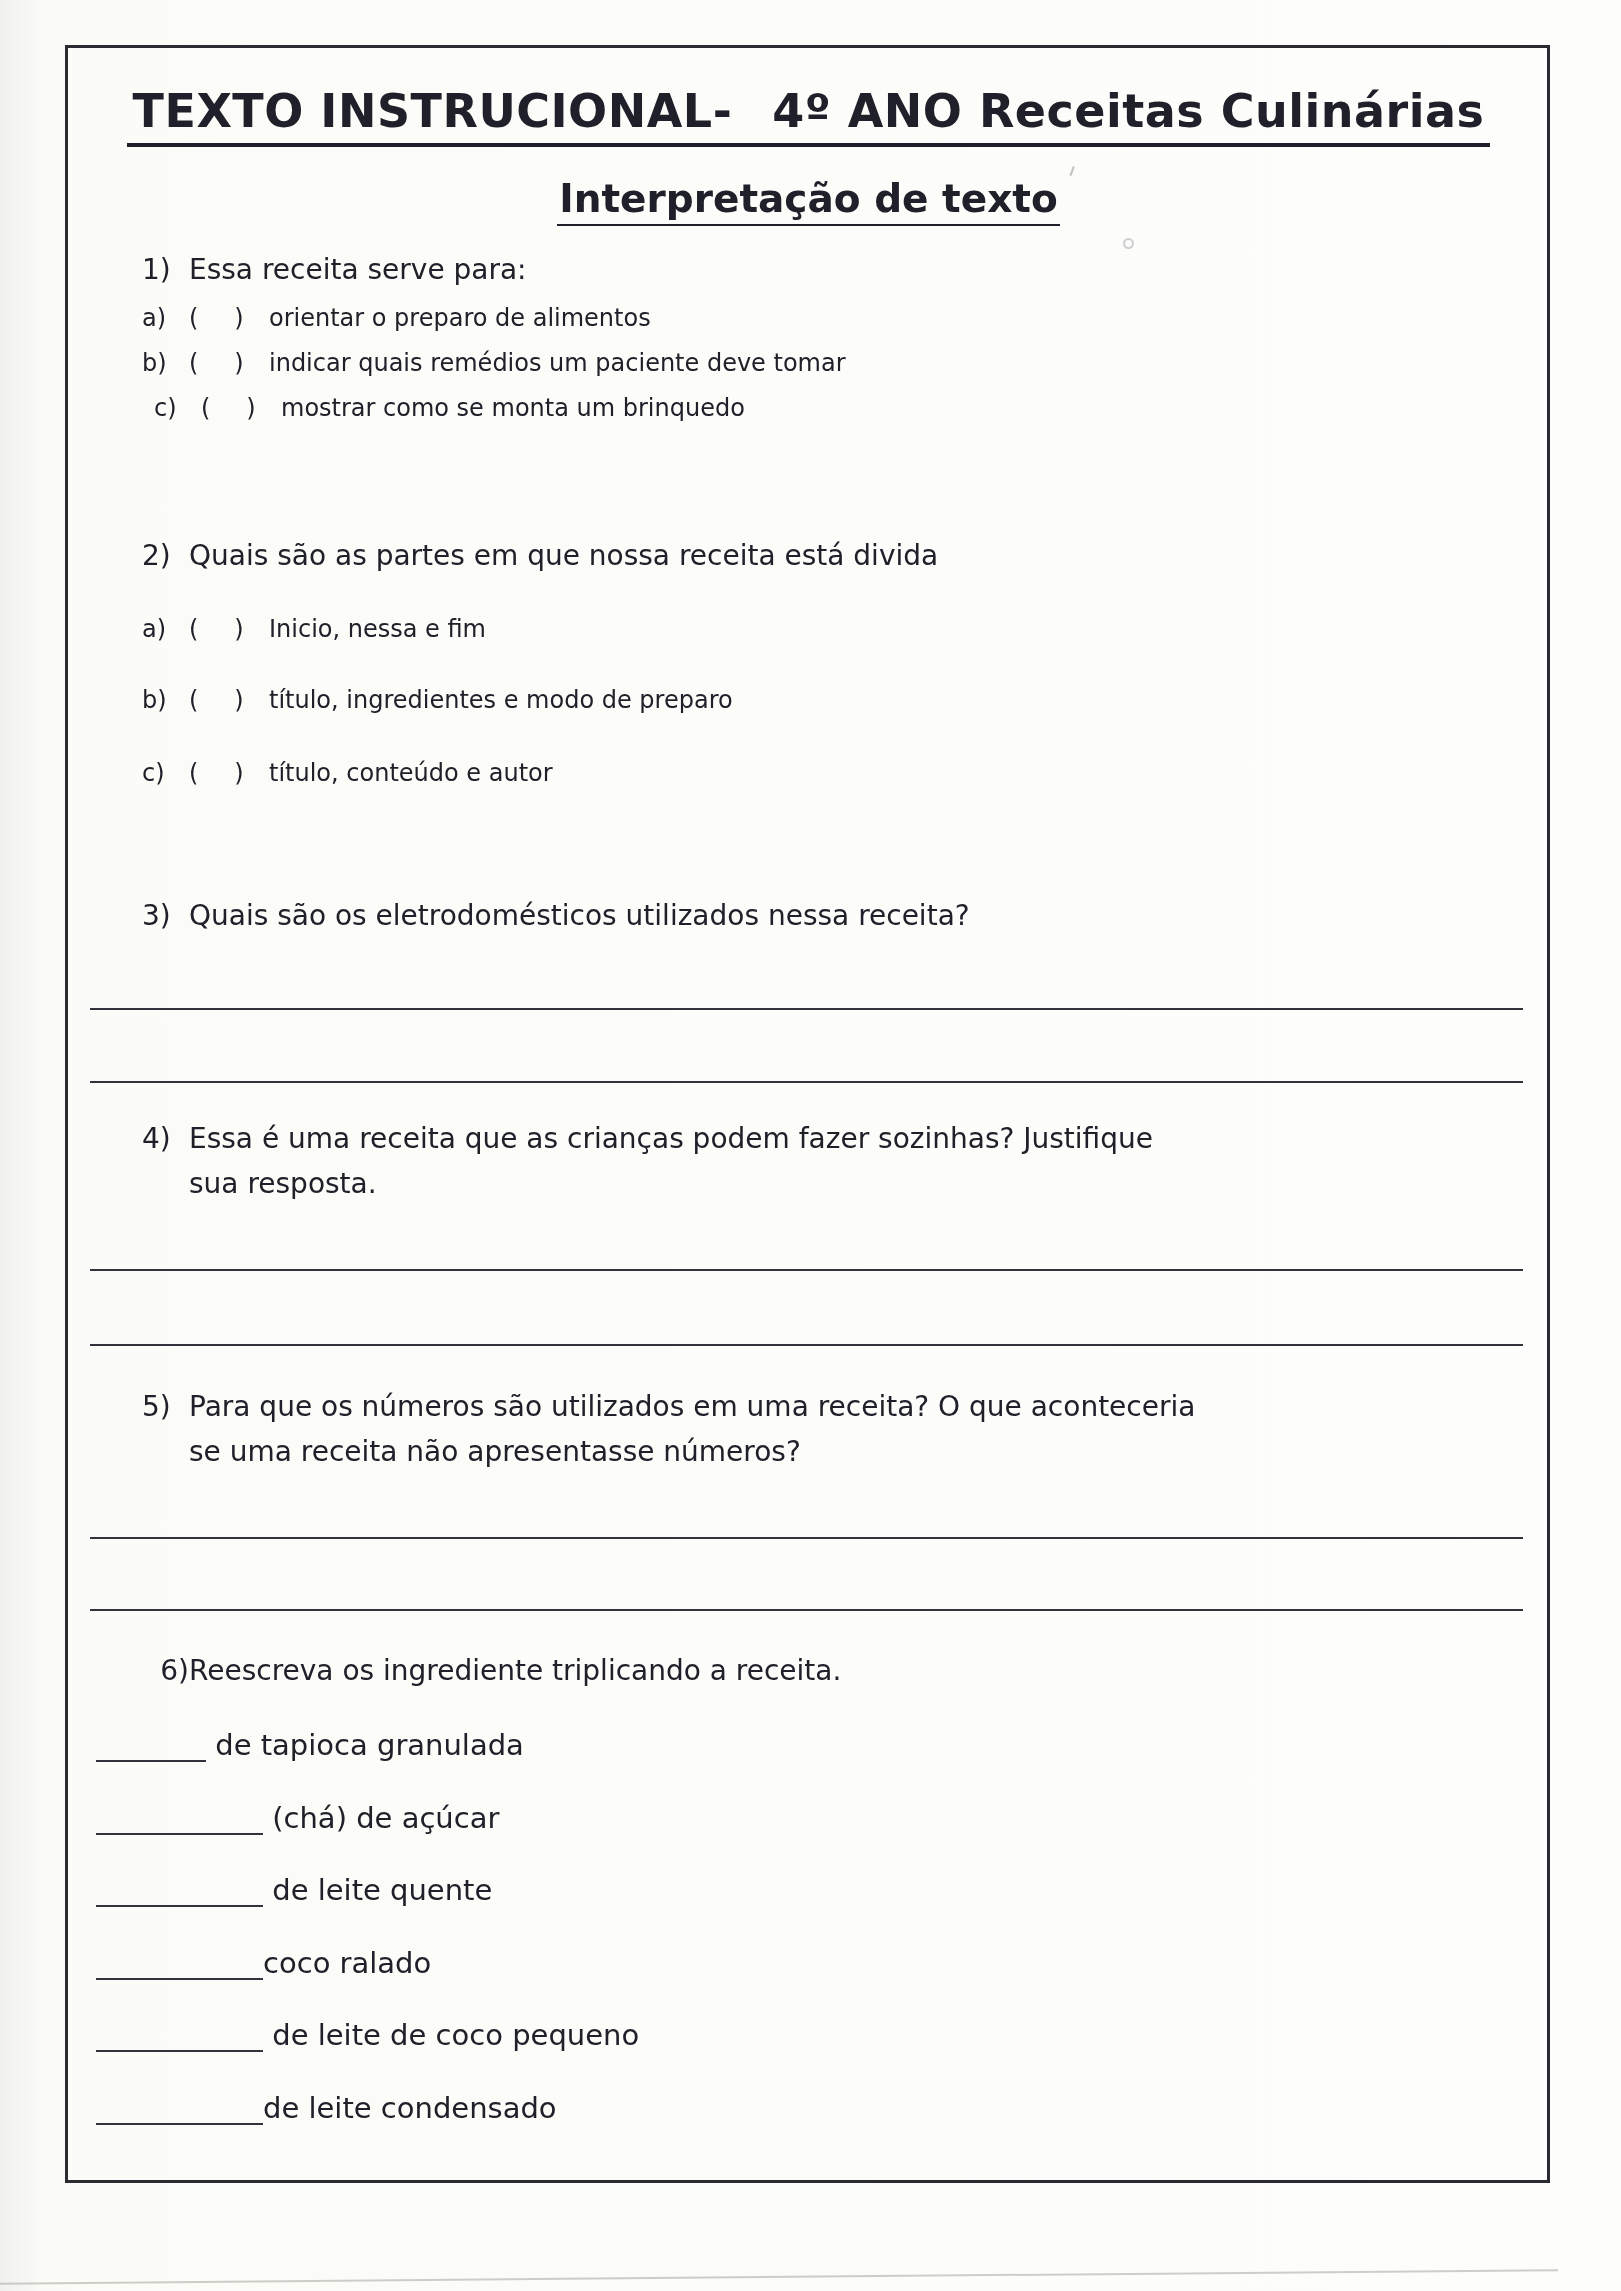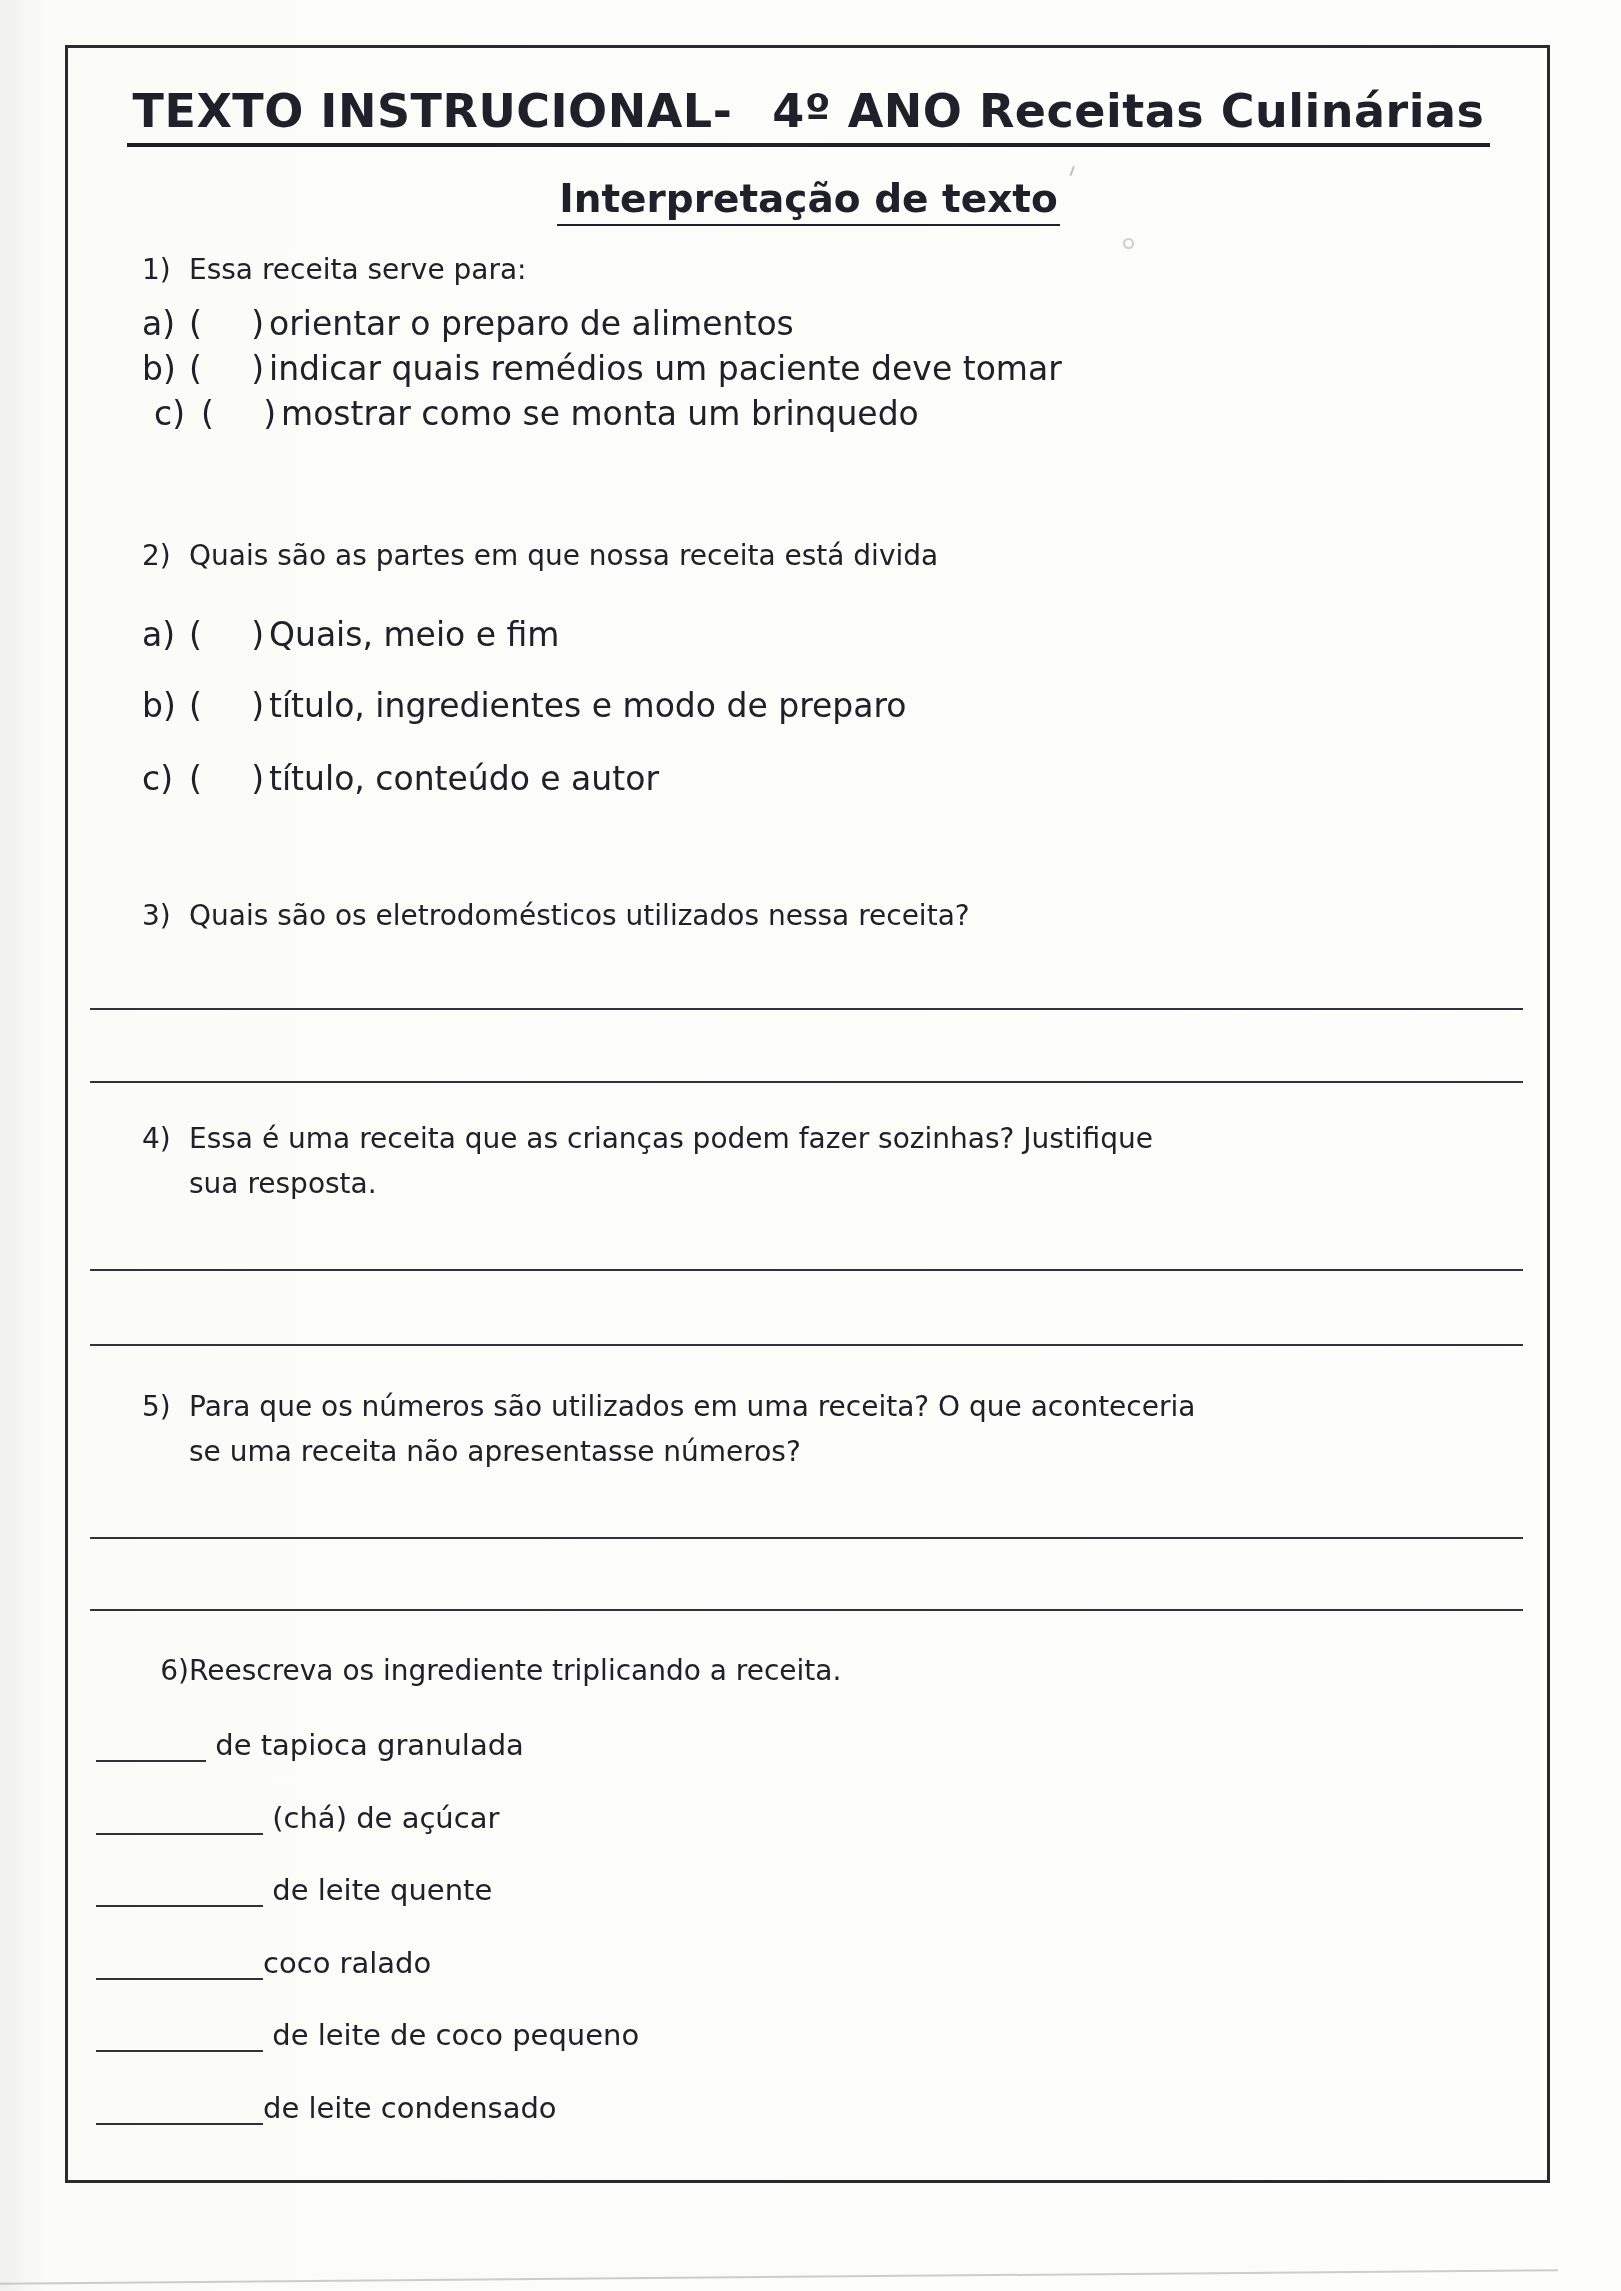--- a/index.html
+++ b/index.html
@@ -48,21 +48,21 @@
     border-bottom:2.9px solid var(--ink);
     padding:0 2px 2.9px 2px;
   }
   .h{
     font-weight:normal;
     font-size:28px;
     white-space:nowrap;
   }
   .h .q-num{display:inline-block;min-width:47px;}
   .opt{
-    font-size:33px;
+    font-size:24px;
     white-space:nowrap;
   }
   .opt .letter{display:inline-block;min-width:47px;}
   .opt .cb{display:inline-block;min-width:80px;}
   .ans-line{
     left:90px;
     width:1433px;
     height:0;
     border-top:2.9px solid var(--line);
   }
@@ -108,21 +108,21 @@
 
   <div>
     <div class="abs h" style="left:142px;top:253px;"><span class="q-num">1)</span><span>Essa receita serve para:</span></div>
     <div class="abs opt" style="left:142px;top:304px;"><span class="letter">a)</span><span class="cb">(   )</span><span>orientar o preparo de alimentos</span></div>
     <div class="abs opt" style="left:142px;top:349px;"><span class="letter">b)</span><span class="cb">(   )</span><span>indicar quais remédios um paciente deve tomar</span></div>
     <div class="abs opt" style="left:142px;top:394px;margin-left:12px;"><span class="letter">c)</span><span class="cb">(   )</span><span>mostrar como se monta um brinquedo</span></div>
   </div>
 
   <div>
     <div class="abs h" style="left:142px;top:539px;"><span class="q-num">2)</span><span>Quais são as partes em que nossa receita está divida</span></div>
-    <div class="abs opt" style="left:142px;top:615px;"><span class="letter">a)</span><span class="cb">(   )</span><span>Quais, meio e fim</span></div>
+    <div class="abs opt" style="left:142px;top:615px;"><span class="letter">a)</span><span class="cb">(   )</span><span>Inicio, nessa e fim</span></div>
     <div class="abs opt" style="left:142px;top:686px;"><span class="letter">b)</span><span class="cb">(   )</span><span>título, ingredientes e modo de preparo</span></div>
     <div class="abs opt" style="left:142px;top:759px;"><span class="letter">c)</span><span class="cb">(   )</span><span>título, conteúdo e autor</span></div>
   </div>
 
   <div>
     <div class="abs h" style="left:142px;top:899px;"><span class="q-num">3)</span><span>Quais são os eletrodomésticos utilizados nessa receita?</span></div>
     <div class="abs ans-line" style="top:1008px;"></div>
     <div class="abs ans-line" style="top:1081px;"></div>
   </div>
 

